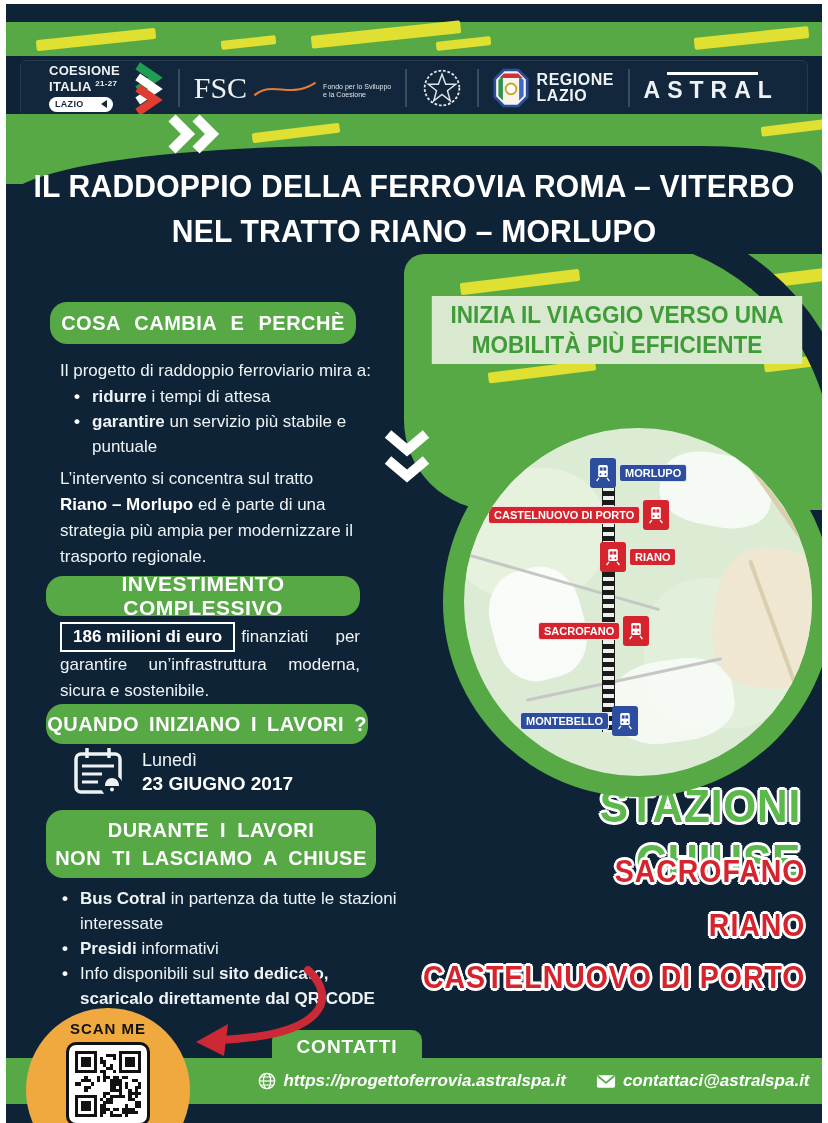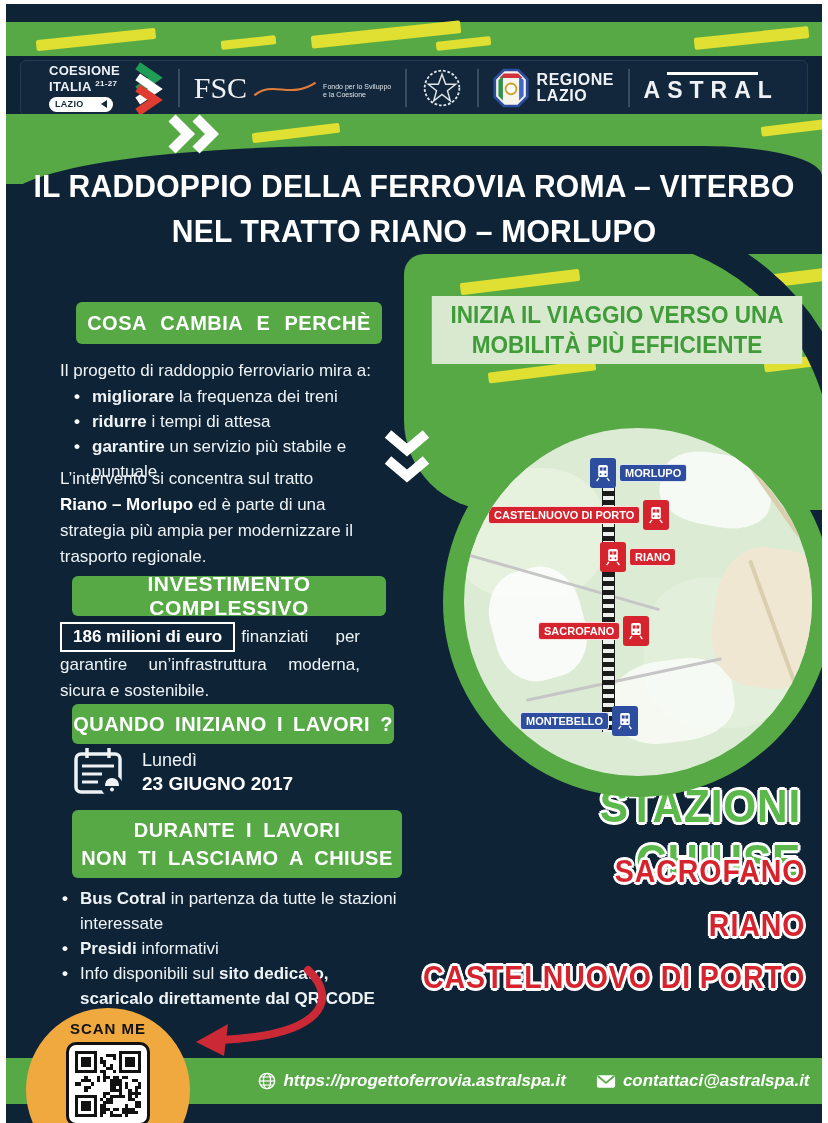--- a/index.html
+++ b/index.html
@@ -43,23 +43,23 @@
   .band-title .s1{left:246px;top:14px;width:88px;height:10px;transform:rotate(-7deg);}
   .band-title .s2{left:755px;top:8px;width:80px;height:10px;transform:rotate(-7deg);}
   .plate{position:absolute;left:0;top:142px;width:100%;height:125px;background:#0f2336;
          border-top-left-radius:340px 55px;border-top-right-radius:120px 30px;}
   .chev-right{position:absolute;left:158px;top:110px;z-index:3;}
   .title{position:absolute;left:10px;top:160px;width:796px;text-align:center;color:#ffffff;
          font-weight:bold;font-size:31px;line-height:45px;letter-spacing:.2px;
          transform:scaleX(.97);transform-origin:center;z-index:3;}
 
   
-  .badge{position:absolute;background:#57a946;border-radius:6px;color:#fff;font-weight:bold;
+  .badge{position:absolute;background:#57a946;border-radius:17px;color:#fff;font-weight:bold;
          display:flex;flex-direction:column;align-items:center;justify-content:center;
-         text-align:center;letter-spacing:.5px;z-index:2;margin-left:26px;}
+         text-align:center;letter-spacing:.5px;z-index:2;}
   .b-cosa{left:44px;top:298px;width:306px;height:42px;font-size:20px;word-spacing:8px;}
   .b-inv{left:40px;top:572px;width:314px;height:40px;font-size:21px;}
   .b-quando{left:40px;top:700px;width:322px;height:40px;font-size:20px;word-spacing:4px;}
   .b-durante{left:40px;top:806px;width:330px;height:68px;font-size:20px;line-height:28px;word-spacing:5px;align-items:center;}
   .txt{position:absolute;color:#eef3f6;font-size:17px;line-height:25px;}
   .txt b{color:#ffffff;}
   .intro{left:54px;top:354px;width:320px;}
   .blist{position:absolute;margin:0;padding:0;list-style:none;color:#eef3f6;font-size:17px;line-height:25px;}
   .blist li{position:relative;padding-left:18px;}
   .blist li::before{content:"•";position:absolute;left:0;top:0;color:#fff;font-weight:bold;}
@@ -223,21 +223,20 @@
   <div class="title">
     <div>IL RADDOPPIO DELLA FERROVIA ROMA – VITERBO</div>
     <div>NEL TRATTO RIANO – MORLUPO</div>
   </div>
 
   <div class="badge b-cosa">
     <span>COSA CAMBIA E PERCHÈ</span>
   </div>
   <div class="txt intro">Il progetto di raddoppio ferroviario mira a:</div>
   <ul class="blist ul-cosa">
-    <li><span></span><b>migliorare</b><span> la frequenza dei treni</span></li>
     <li><span></span><b>ridurre</b><span> i tempi di attesa</span></li>
     <li><span></span><b>garantire</b><span> un servizio più stabile e puntuale</span></li>
   </ul>
   <div class="txt para">
     <span>L’intervento si concentra sul tratto </span><b>Riano – Morlupo</b><span> ed è parte di una strategia più ampia per modernizzare il trasporto regionale.</span>
   </div>
 
   <div class="badge b-inv">
     <span>INVESTIMENTO COMPLESSIVO</span>
   </div>
@@ -382,20 +381,21 @@
   </div>
 
   <div class="closed-wrap">
     <div class="closed-title outline-w">STAZIONI CHIUSE</div>
     <div class="closed-item outline-w ci-0">SACROFANO</div>
     <div class="closed-item outline-w ci-1">RIANO</div>
     <div class="closed-item outline-w ci-2">CASTELNUOVO DI PORTO</div>
   </div>
 
   <div class="foot-bar"></div>
+  <div class="contatti-tab">CONTATTI</div>
   <div class="contacts">
     <span class="contact">
       <svg width="18" height="18" viewBox="0 0 20 20">
         <circle cx="10" cy="10" r="8.5" fill="none" stroke="#fff" stroke-width="1.6"></circle>
         <ellipse cx="10" cy="10" rx="4" ry="8.5" fill="none" stroke="#fff" stroke-width="1.4"></ellipse>
         <line x1="1.5" y1="10" x2="18.5" y2="10" stroke="#fff" stroke-width="1.4"></line>
         <line x1="2.5" y1="5.5" x2="17.5" y2="5.5" stroke="#fff" stroke-width="1.2"></line>
         <line x1="2.5" y1="14.5" x2="17.5" y2="14.5" stroke="#fff" stroke-width="1.2"></line>
       </svg>
       <span>https://progettoferrovia.astralspa.it</span>

